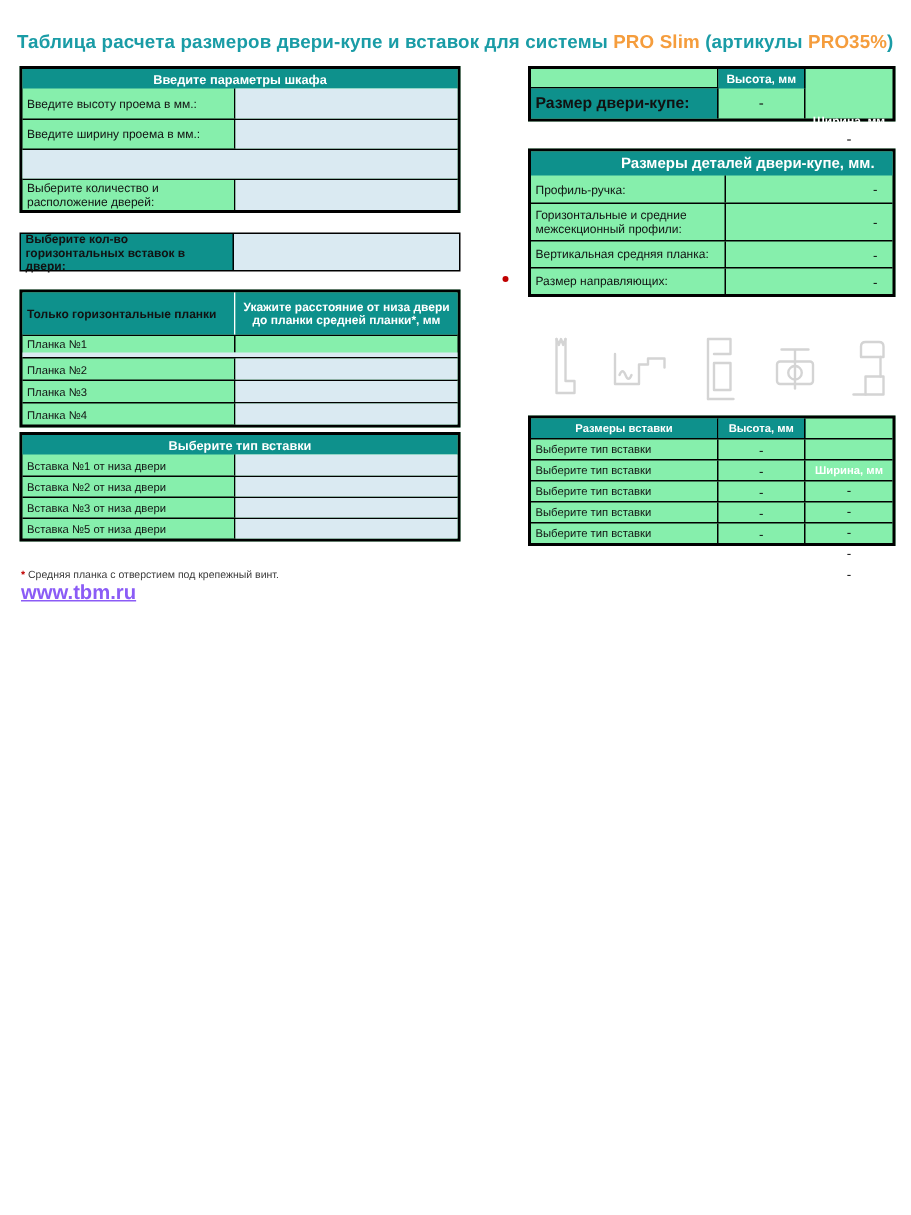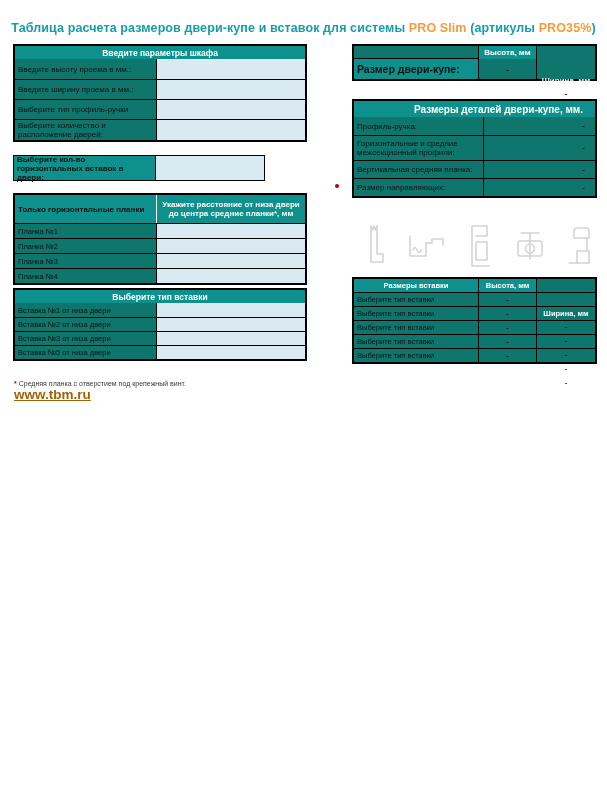--- a/index.html
+++ b/index.html
@@ -8,21 +8,21 @@
     position:relative; width:607px; height:810px; background:#ffffff;
     font-family:"Liberation Sans", sans-serif; color:#1a1a1a; overflow:hidden;
   }
   .title {
     position:absolute; top:21px; left:0; width:100%; text-align:center;
     font-size:12.5px; font-weight:bold; color:#1A9CA6; letter-spacing:0.1px;
   }
   .title .orange { color:#F59D3D; }
 
   .abs { position:absolute; }
-  .tbl { border:2px solid #000; background:#0f766e; }
+  .tbl { border:2px solid #000; background:#86efac; }
   .teal { background:#0E918C; color:#fff; font-weight:bold; }
   .hdr-center { display:flex; align-items:center; justify-content:center; text-align:center; }
   .row { display:flex; border-top:1px solid #000; }
   .row.first { border-top:none; }
   .lbl {
     display:flex; align-items:center; padding:1px 3px;
     font-size:8px; line-height:9px; color:#111;
   }
   .split-l { width:142px; border-right:1px solid #000; }
   .inp { flex:1; background:#DAEAF2; }
@@ -30,21 +30,21 @@
 
   
   .c1 { width:125px; border-right:1px solid #000; }
   .c2 { width:58px;  border-right:1px solid #000; }
   .c3 { flex:1;margin-top:34px; }
 
   .footnote { position:absolute; left:14px; top:380px; font-size:7px; color:#3a3a3a; }
   .footnote .star { color:#C00000; font-weight:bold; }
   .tbm-link {
     position:absolute; left:14px; top:387px; font-size:13.5px; font-weight:bold;
-    color:#a16207; text-decoration:underline;
+    color:#8b5cf6; text-decoration:underline;
   }
   .red-dot { position:absolute; left:335px; top:184px; width:4px; height:4px; border-radius:50%; background:#C00000; }
 
   .icons { position:absolute; left:364px; top:222px; width:232px; height:48px;
            display:flex; justify-content:space-between; align-items:center; }
   .icons svg { stroke:#d4d4d4; fill:none; stroke-width:1.6; stroke-linejoin:round; stroke-linecap:round; }
 </style>
 </head>
 <body>
 
@@ -58,40 +58,39 @@
     <div class="teal hdr-center" style="height:13px; font-size:8.5px;">Введите параметры шкафа</div>
     <div class="row first" style="height:20px;">
       <div class="lbl split-l">Введите высоту проема в мм.:</div>
       <div class="inp"></div>
     </div>
     <div class="row" style="height:20px;">
       <div class="lbl split-l">Введите ширину проема в мм.:</div>
       <div class="inp"></div>
     </div>
     <div class="row" style="height:20px;">
-      <div class="lbl split-l">Выберите тип профиль-ручки</div>
       <div class="inp"></div>
     </div>
     <div class="row" style="height:21px;">
       <div class="lbl split-l">Выберите количество и расположение дверей:</div>
       <div class="inp"></div>
     </div>
   </div>
 
-  <div class="abs" style="left:13px; top:155px; width:252px; height:26px; display:flex; border:1px solid #000;">
+  <div class="abs" style="left:13px; top:155px; width:294px; height:26px; display:flex; border:1px solid #000;">
     <div class="teal lbl split-l" style="font-weight:bold;">Выберите кол-во горизонтальных вставок в двери:</div>
     <div class="inp"></div>
   </div>
 
   <div class="abs tbl" style="left:13px; top:193px; width:294px;">
     <div class="row first" style="height:28px;">
       <div class="teal lbl split-l" style="border-right-color:#fff;">Только горизонтальные планки</div>
-      <div class="teal hdr-center" style="flex:1; font-size:8px; line-height:9px; padding:1px 4px;">Укажите расстояние от низа двери до центра средние планки*, мм</div>
-    </div>
-    <div class="row" style="height:15px;">
+      <div class="teal hdr-center" style="flex:1; font-size:8px; line-height:9px; padding:1px 4px;">Укажите расстояние от низа двери до планки средней планки*, мм</div>
+    </div>
+    <div class="row" style="height:15px;flex-direction:column;">
       <div class="lbl split-l" style="font-size:7.5px;">Планка №1</div>
       <div class="inp"></div>
     </div>
     <div class="row" style="height:15px;">
       <div class="lbl split-l" style="font-size:7.5px;">Планка №2</div>
       <div class="inp"></div>
     </div>
     <div class="row" style="height:15px;">
       <div class="lbl split-l" style="font-size:7.5px;">Планка №3</div>
       <div class="inp"></div>

